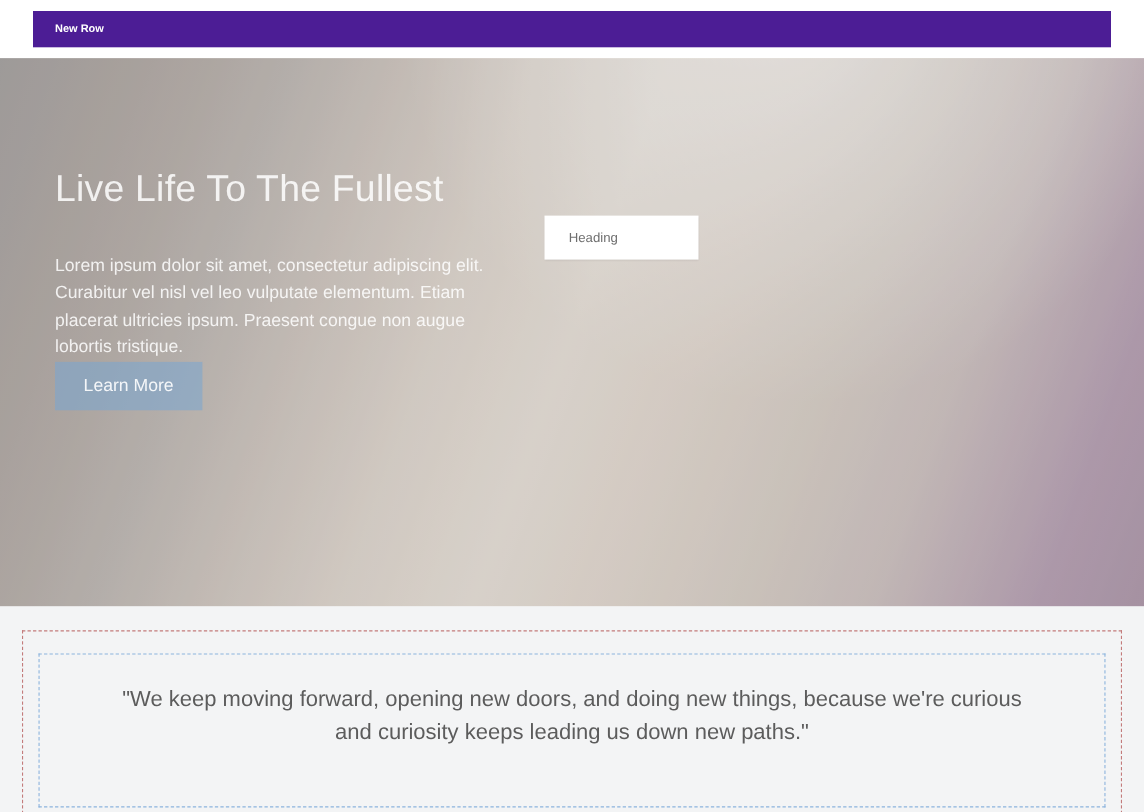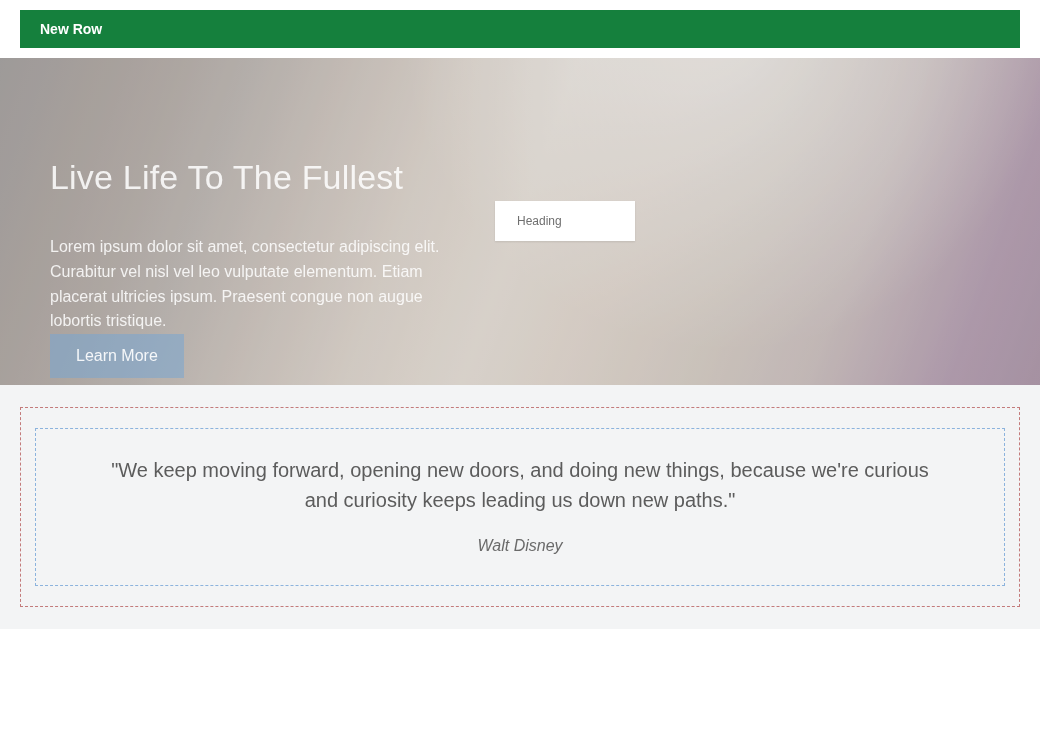--- a/index.html
+++ b/index.html
@@ -2,30 +2,30 @@
 <html><head>
   <meta charset="utf-8">
   <style>
     * { box-sizing: border-box; margin: 0; padding: 0; }
     body {
       font-family: -apple-system, BlinkMacSystemFont, "Helvetica Neue", Arial, sans-serif;
       background: #ffffff;
       width: 1040px;
     }
     .toolbar {
-      background: #15803d;
+      background: #4c1d95;
       color: #fff;
       padding: 11px 20px;
-      margin: 10px 20px;
+      margin: 10px 30px;
       font-weight: 700;
-      font-size: 14px;
+      font-size: 10px;
     }
     .hero {
       position: relative;
-      height: 327px;
+      height: 498px;
       background:
         linear-gradient(rgba(255,255,255,0.45), rgba(255,255,255,0.45)),
         radial-gradient(circle at 70% -10%, rgba(255,255,255,0.6), transparent 40%),
         linear-gradient(110deg,
           #5a5350 0%, #6b5d55 8%, #7a6a60 15%, #8a7e75 22%,
           #a8978a 30%, #c6b6a6 40%, #d6c8b8 50%,
           #cbb8a7 60%, #b8a797 70%, #a58e8c 80%,
           #7a4f73 92%, #6a4063 100%);
       padding: 0;
     }
@@ -118,16 +118,15 @@
   </div>
   <div class="heading-card">
     <span>Heading</span>
   </div>
 </div>
 
 <div class="quote-section">
   <div class="dashed-outer">
     <div class="dashed-inner">
       <div class="quote-text">"We keep moving forward, opening new doors, and doing new things, because we're curious and curiosity keeps leading us down new paths."</div>
-      <div class="quote-author">Walt Disney</div>
     </div>
   </div>
 </div>
 
 </body></html>

